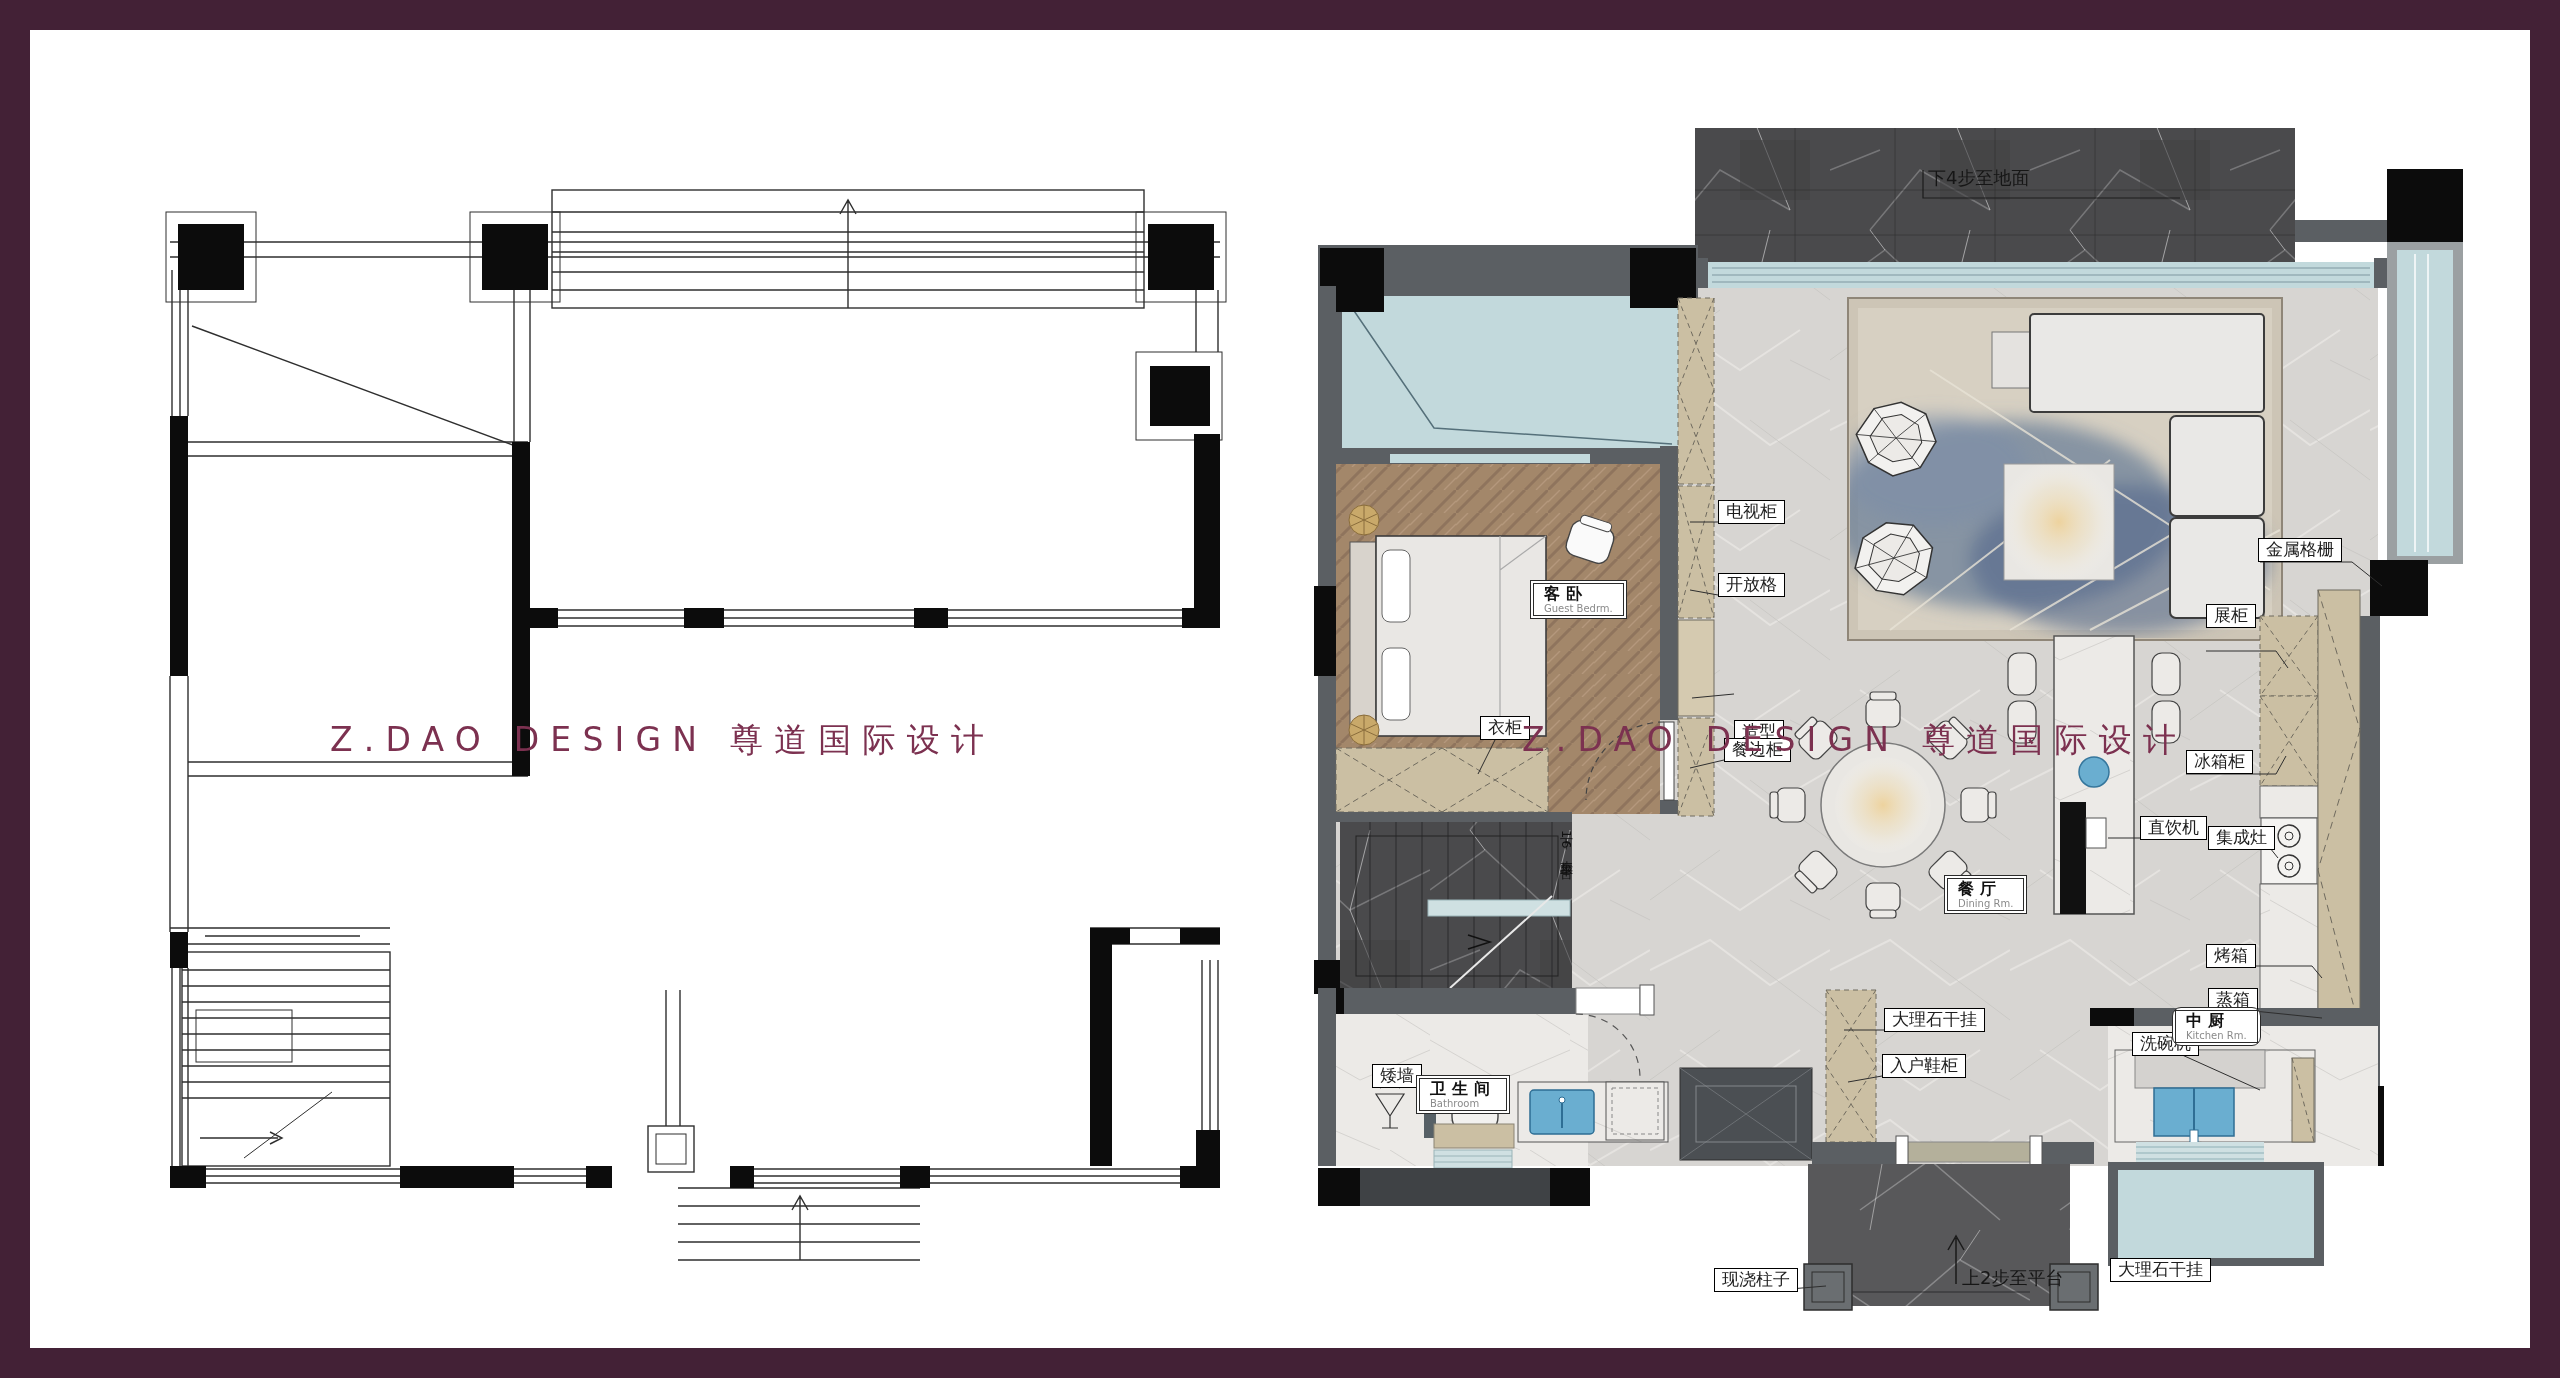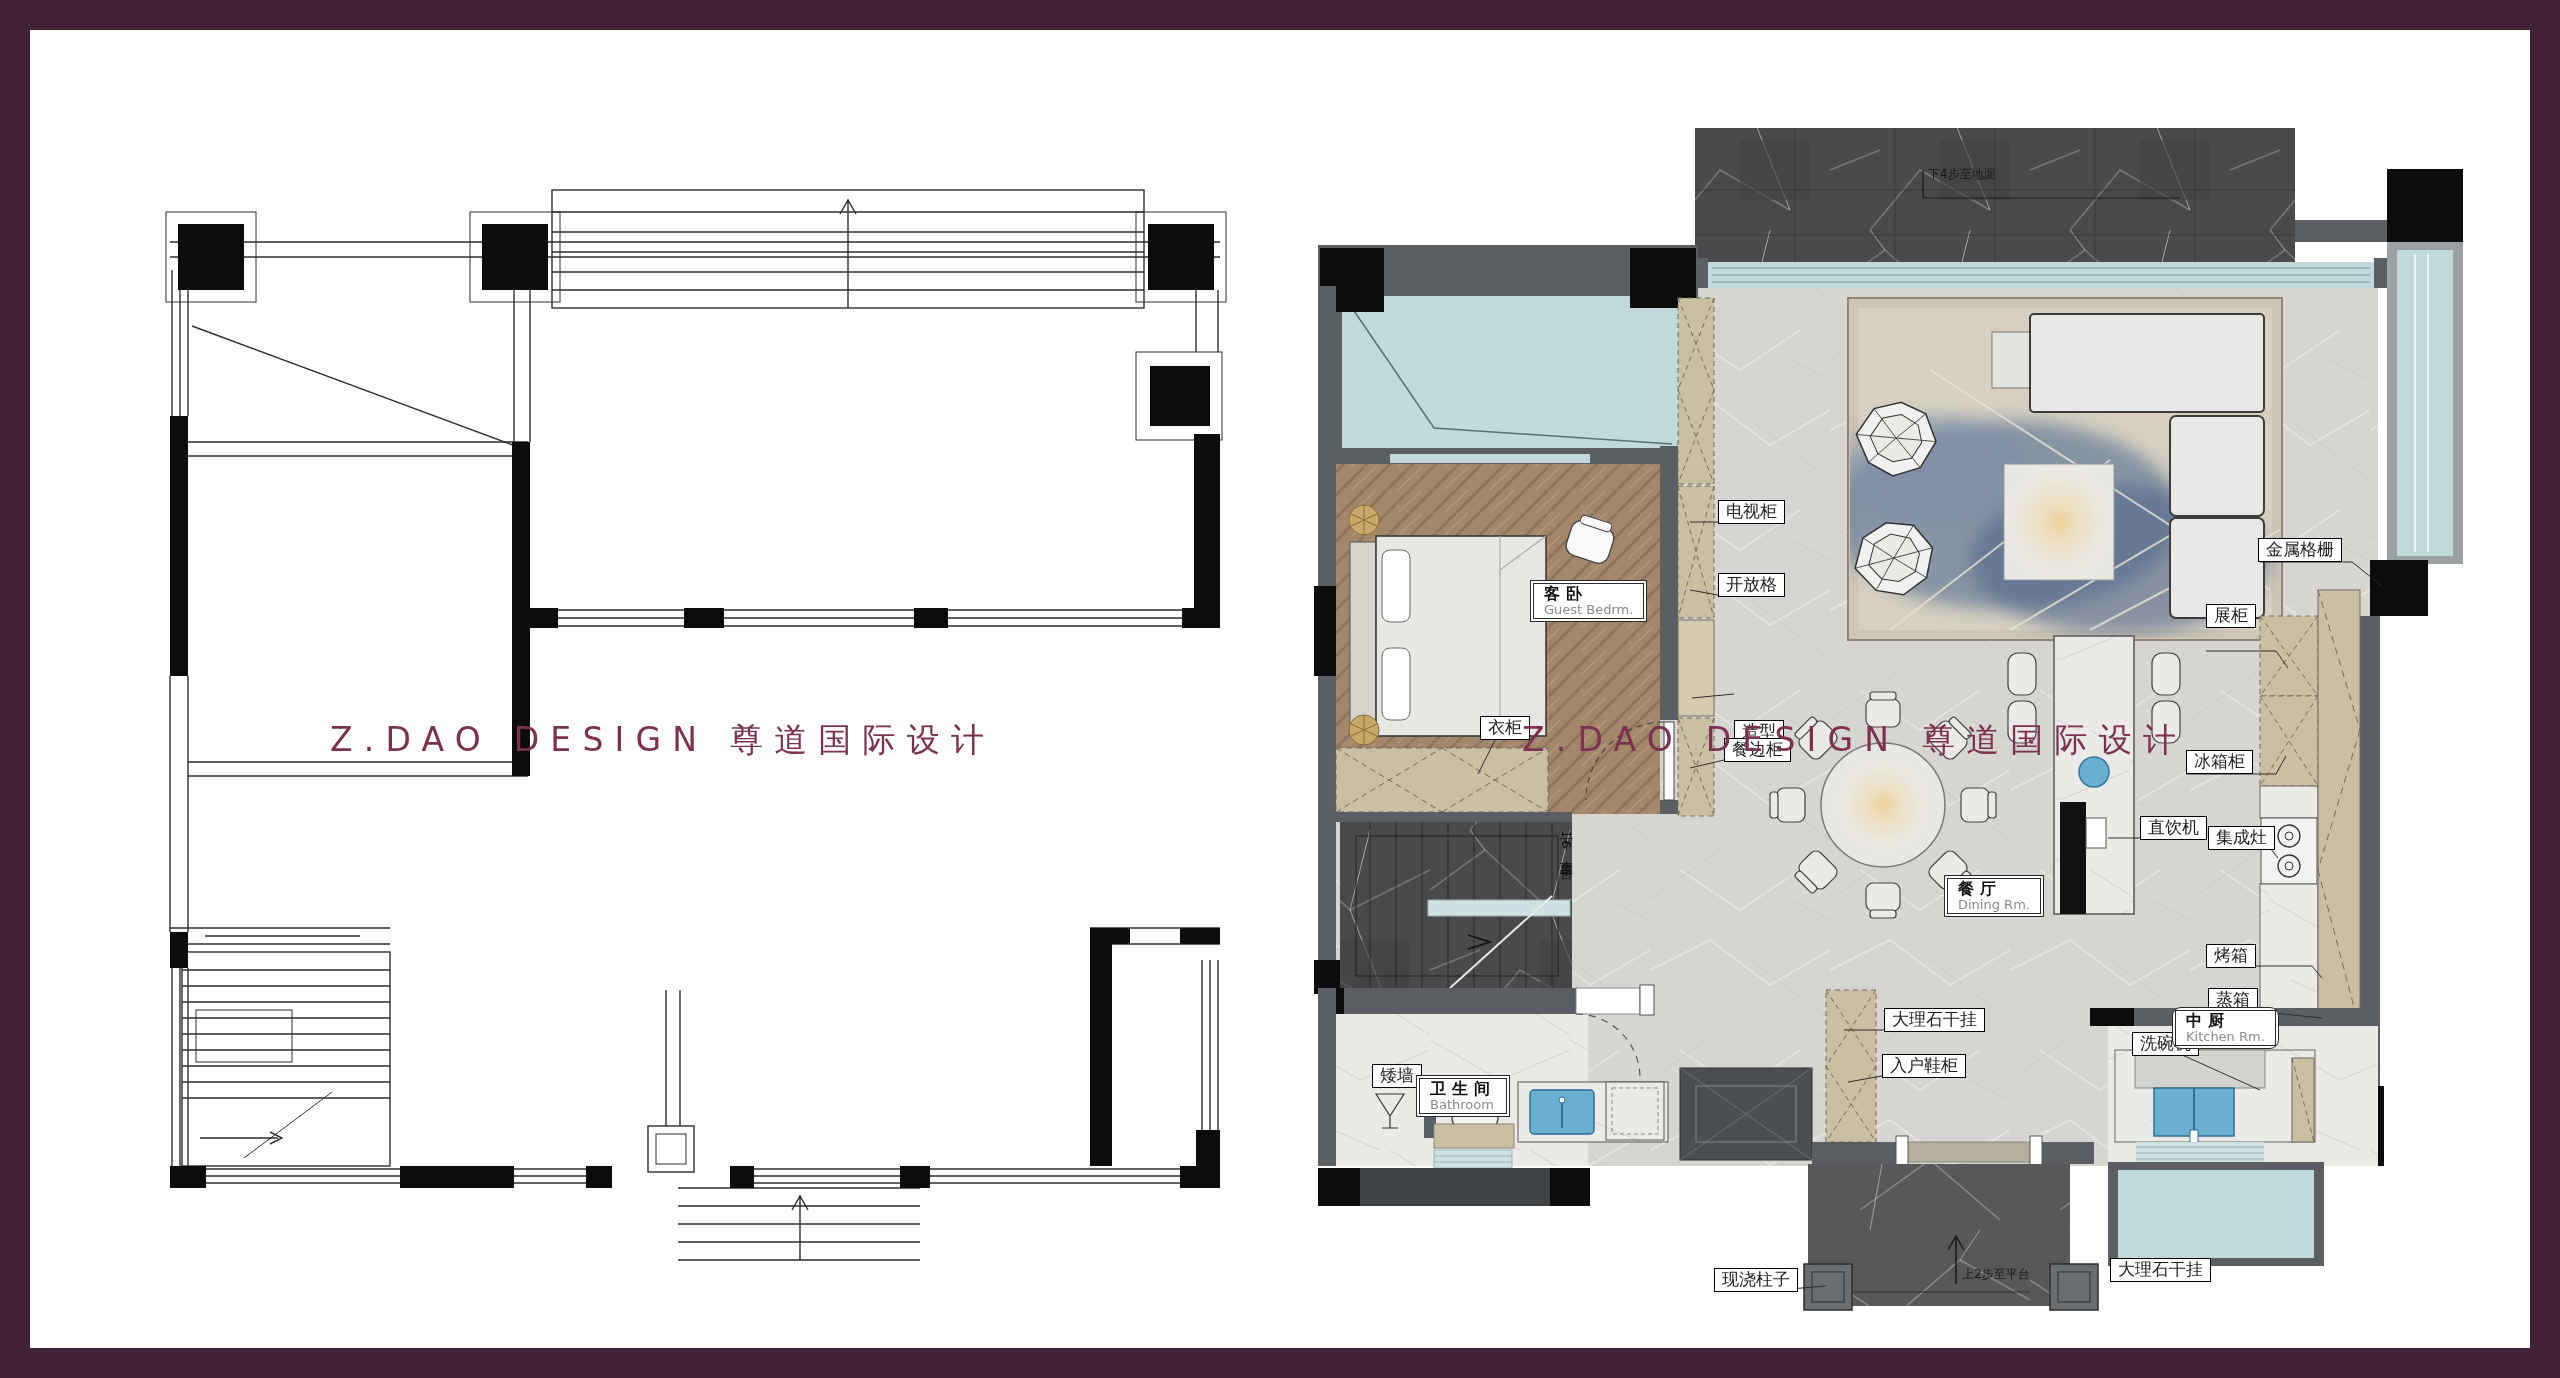--- a/index.html
+++ b/index.html
@@ -3,27 +3,27 @@
 <meta charset="utf-8">
 <style>
   html,body{margin:0;padding:0;background:#888;}
   #page{position:relative;width:2560px;height:1378px;background:#fff;box-sizing:border-box;
         border:30px solid #432136;overflow:hidden;font-family:"DejaVu Sans",sans-serif;}
   #plan-svg{position:absolute;left:0;top:0;width:2560px;height:1378px;}
   .watermark{position:absolute;white-space:nowrap;font-size:33px;letter-spacing:0.34em;
              color:#7c3150;font-weight:400;z-index:30;}
   .tag{position:absolute;background:#ffffff;border:1px solid #000000;color:#1d1d1d;
        font-size:17px;line-height:1.15;padding:1px 7px;white-space:nowrap;z-index:20;}
-  .tag.plain{background:transparent;border:none;font-size:12px;color:#161616;padding:0;}
+  .tag.plain{background:transparent;border:none;font-size:18px;color:#161616;padding:0;}
   .tag.vertical{background:transparent;border:none;font-size:13px;color:#111;padding:0;
                 writing-mode:vertical-rl;letter-spacing:2px;}
   .roomtag{position:absolute;background:#fff;border:1.5px solid #2a2a2a;padding:2px;z-index:20;}
   .roomtag .inner{border:1px solid #2a2a2a;padding:1px 10px;}
   .roomtag .zh{font-size:16px;font-weight:bold;letter-spacing:6px;color:#111;line-height:1.1;}
-  .roomtag .en{font-size:13px;color:#8a8a8a;line-height:1.1;}
+  .roomtag .en{font-size:10px;color:#8a8a8a;line-height:1.1;}
 </style>
 </head>
 <body>
 
 <div id="page">
 
 <svg id="plan-svg" viewBox="0 0 2560 1378" xmlns="http://www.w3.org/2000/svg">
   <defs>
     <pattern id="lightMarble" width="180" height="180" patternUnits="userSpaceOnUse">
       <rect width="180" height="180" fill="#d7d5d2"></rect>

